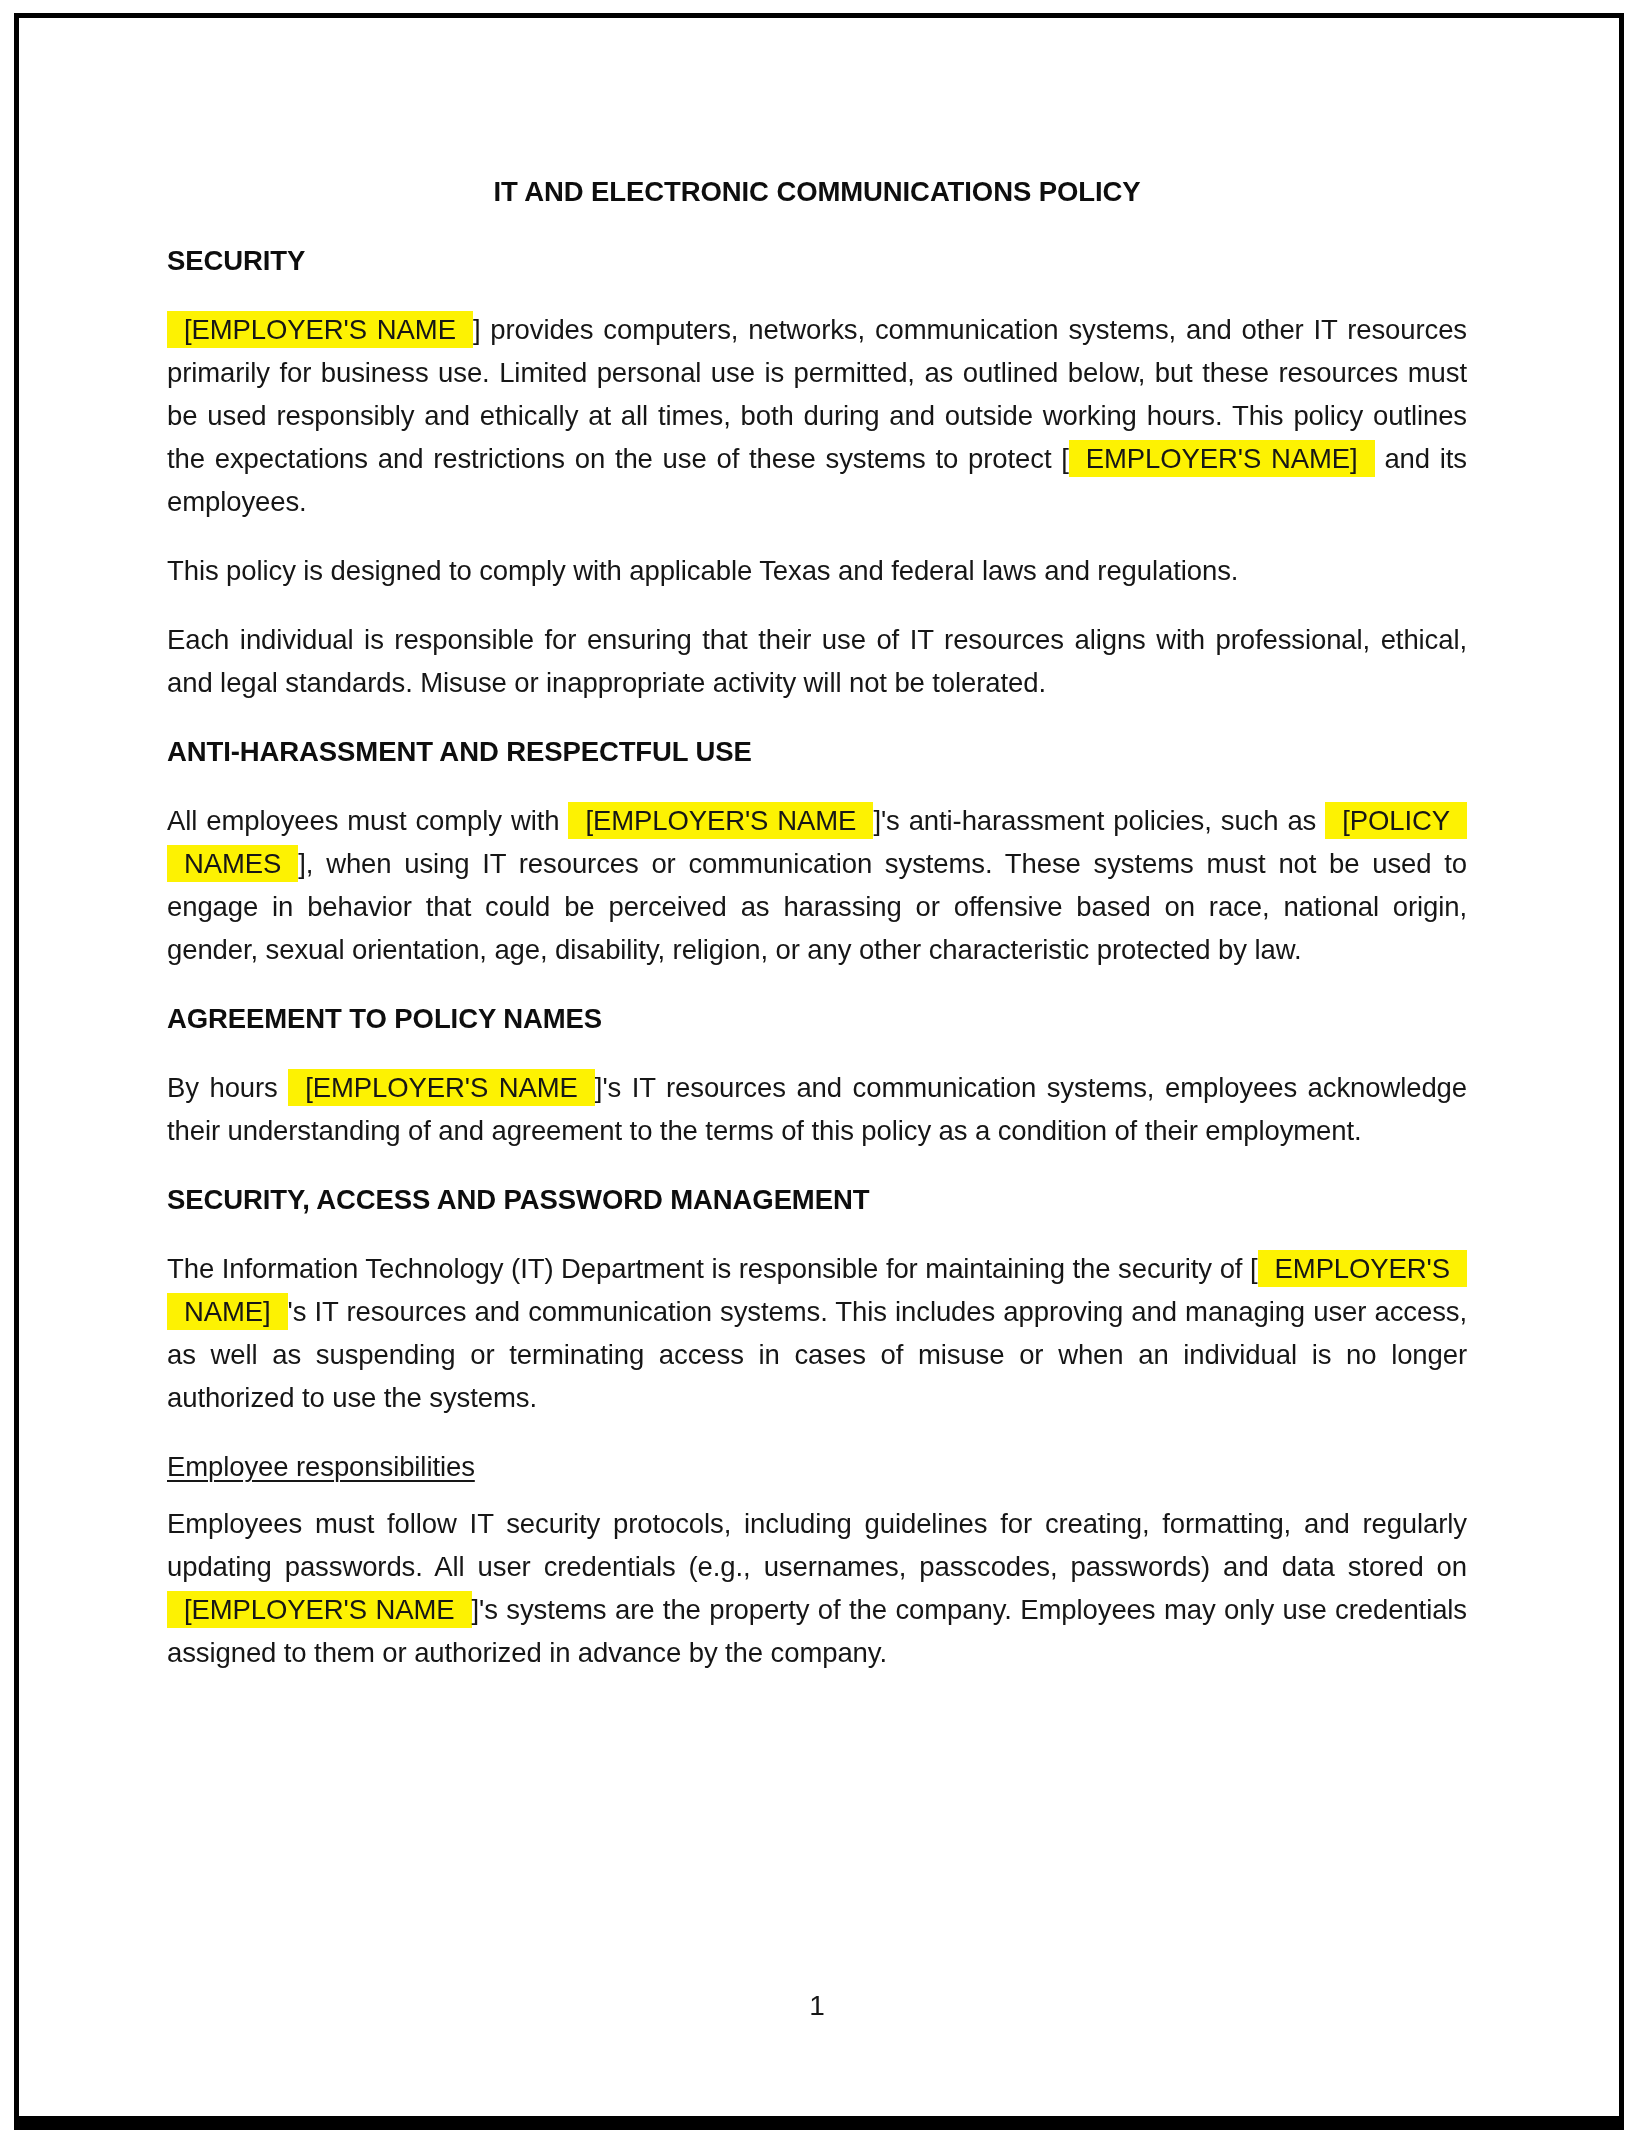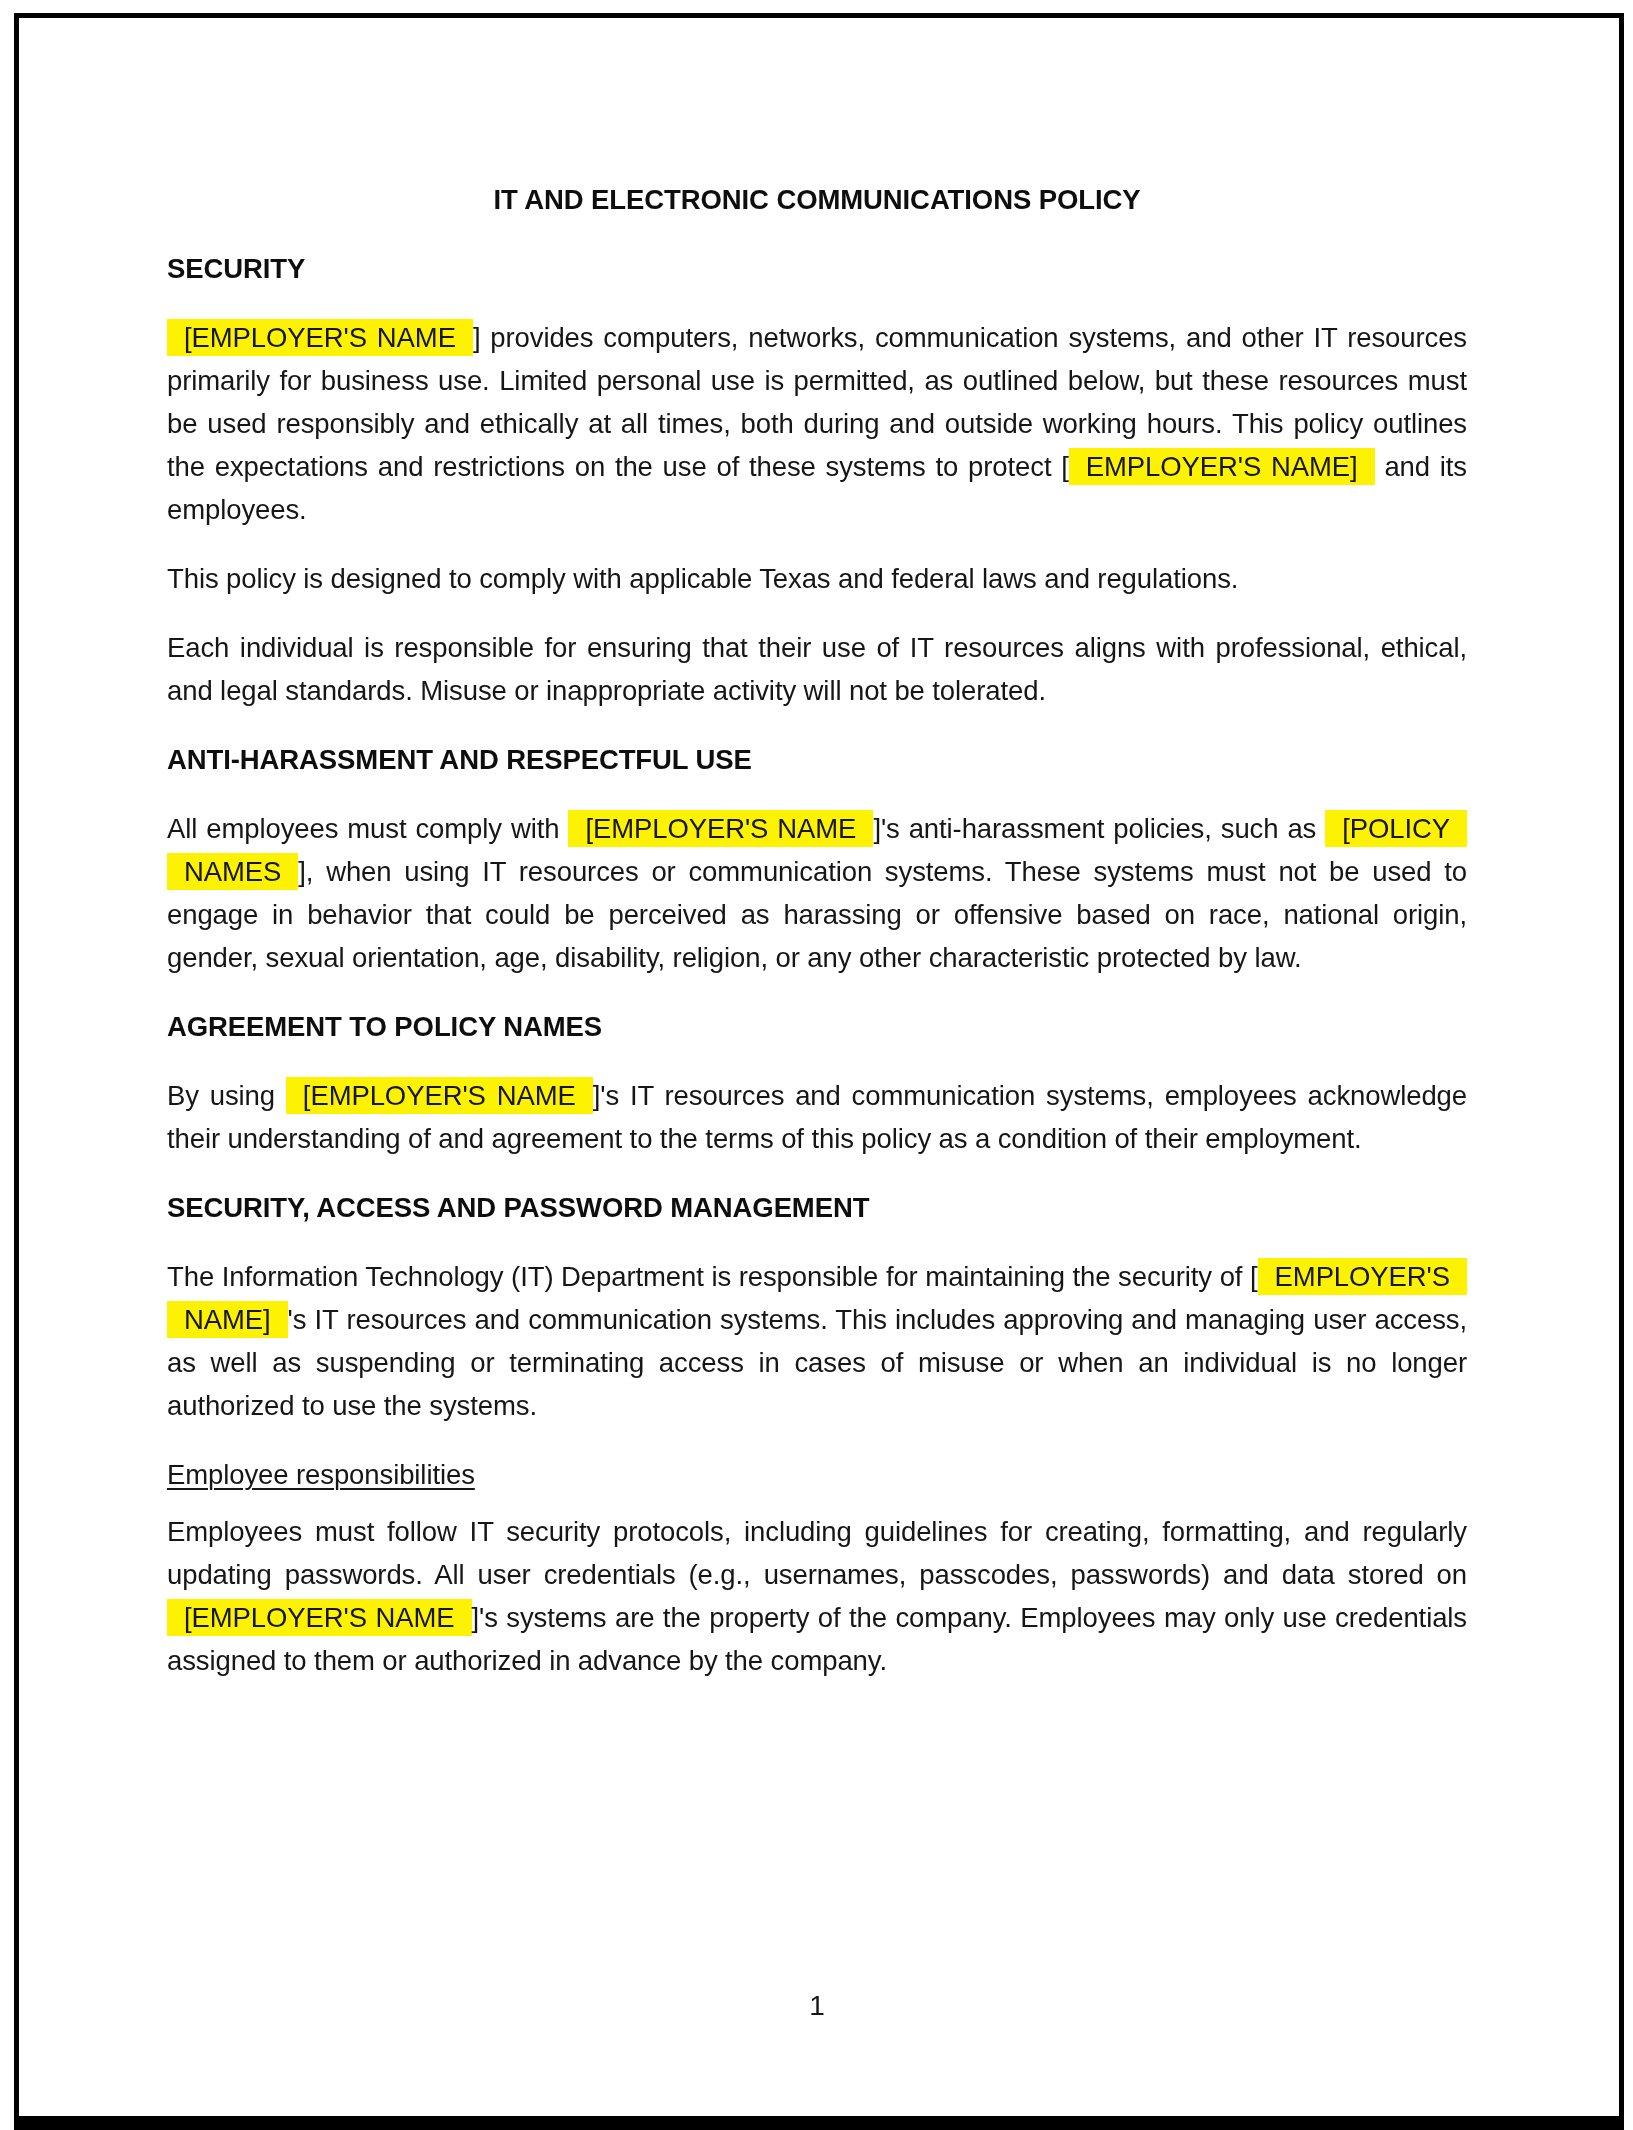--- a/index.html
+++ b/index.html
@@ -11,21 +11,21 @@
   }
   .page-frame {
     position: absolute;
     top: 13px; left: 14px; right: 9px; bottom: 0;
     border: 5px solid #000;
     border-bottom-width: 14px;
     pointer-events: none;
   }
   .content {
     position: absolute;
-    top: 178px; left: 167px; width: 1300px;
+    top: 170px; left: 167px; width: 1300px;
     color: #161616;
     font-size: 27.5px;
     line-height: 43px;
     letter-spacing: -0.1px;
   }
   .doc-title {
     font-weight: bold;
     text-align: center;
     color: #0e0e0e;
     margin: 0 0 26px 0;
@@ -69,21 +69,21 @@
 <div class="content">
   <div class="doc-title">IT AND ELECTRONIC COMMUNICATIONS POLICY</div>
   <div id="blocks-root">
       <div class="section-heading">SECURITY</div>
       <p class="para"><mark class="hl">[EMPLOYER'S NAME</mark><span>] provides computers, networks, communication systems, and other IT resources primarily for business use. Limited personal use is permitted, as outlined below, but these resources must be used responsibly and ethically at all times, both during and outside working hours. This policy outlines the expectations and restrictions on the use of these systems to protect [</span><mark class="hl">EMPLOYER'S NAME]</mark><span> and its employees.</span></p>
       <p class="para"><span>This policy is designed to comply with applicable Texas and federal laws and regulations.</span></p>
       <p class="para"><span>Each individual is responsible for ensuring that their use of IT resources aligns with professional, ethical, and legal standards. Misuse or inappropriate activity will not be tolerated.</span></p>
       <div class="section-heading">ANTI-HARASSMENT AND RESPECTFUL USE</div>
       <p class="para"><span>All employees must comply with </span><mark class="hl">[EMPLOYER'S NAME</mark><span>]'s anti-harassment policies, such as </span><mark class="hl">[POLICY NAMES</mark><span>], when using IT resources or communication systems. These systems must not be used to engage in behavior that could be perceived as harassing or offensive based on race, national origin, gender, sexual orientation, age, disability, religion, or any other characteristic protected by law.</span></p>
       <div class="section-heading">AGREEMENT TO POLICY NAMES</div>
-      <p class="para"><span>By using </span><mark class="hl">[EMPLOYER'S NAME</mark><span>]'s IT resources and communication systems, employees acknowledge their understanding of and agreement to the terms of this policy as a condition of their employment.</span></p>
+      <p class="para"><span>By hours </span><mark class="hl">[EMPLOYER'S NAME</mark><span>]'s IT resources and communication systems, employees acknowledge their understanding of and agreement to the terms of this policy as a condition of their employment.</span></p>
       <div class="section-heading">SECURITY, ACCESS AND PASSWORD MANAGEMENT</div>
       <p class="para"><span>The Information Technology (IT) Department is responsible for maintaining the security of [</span><mark class="hl">EMPLOYER'S NAME]</mark><span>'s IT resources and communication systems. This includes approving and managing user access, as well as suspending or terminating access in cases of misuse or when an individual is no longer authorized to use the systems.</span></p>
       <div class="sub-heading">Employee responsibilities</div>
       <p class="para"><span>Employees must follow IT security protocols, including guidelines for creating, formatting, and regularly updating passwords. All user credentials (e.g., usernames, passcodes, passwords) and data stored on </span><mark class="hl">[EMPLOYER'S NAME</mark><span>]'s systems are the property of the company. Employees may only use credentials assigned to them or authorized in advance by the company.</span></p>
     </div>
 </div>
 
 <div class="page-footer">1</div>
 
 </body></html>

